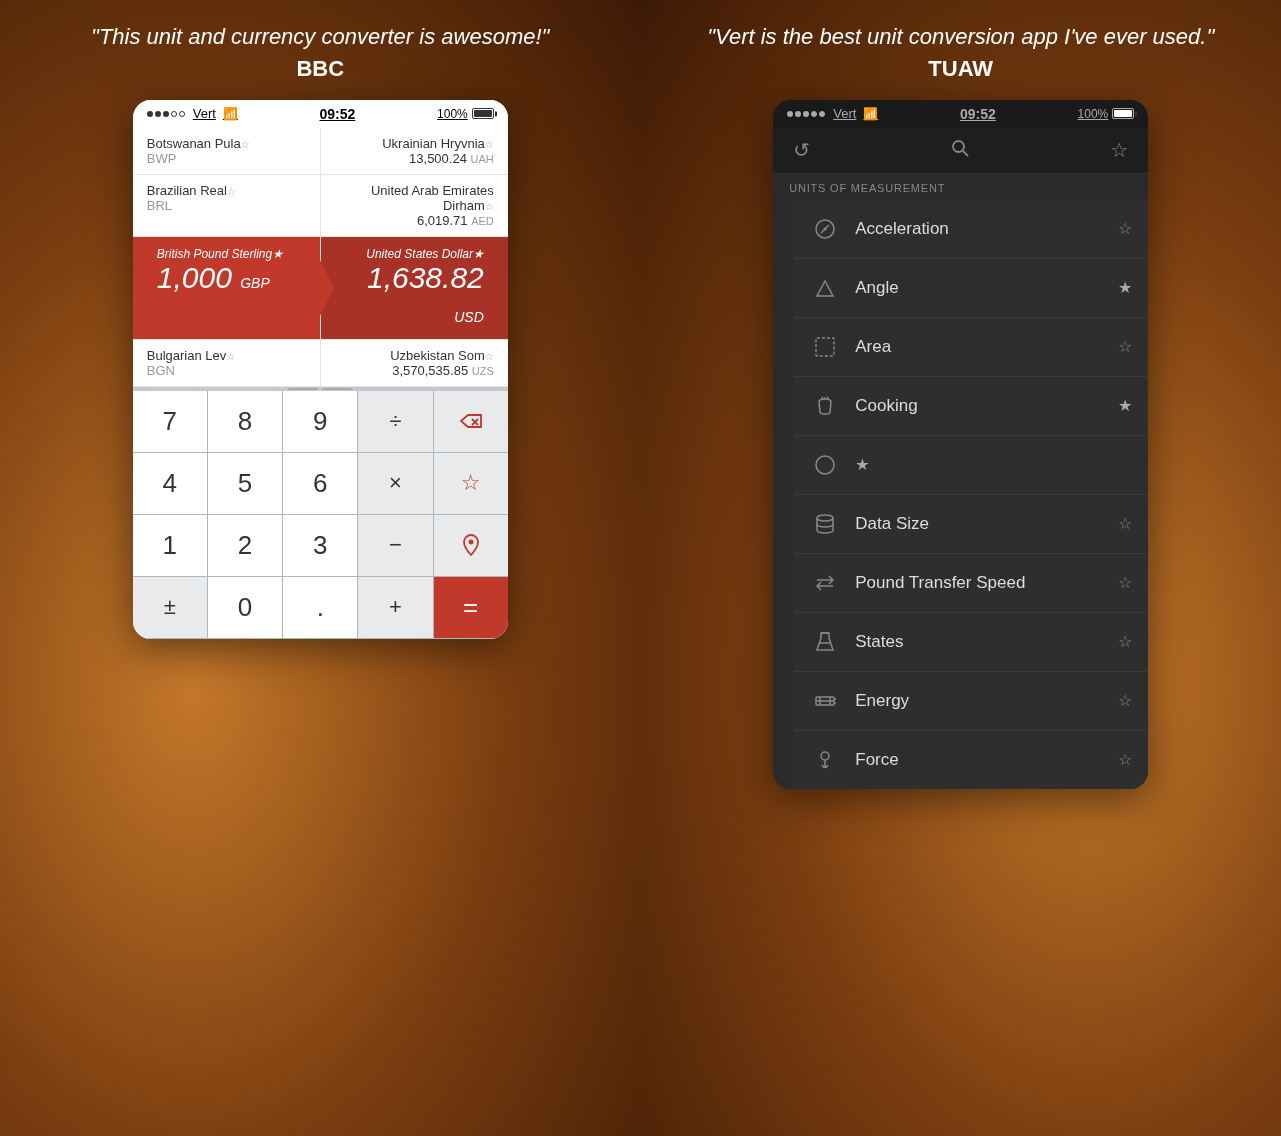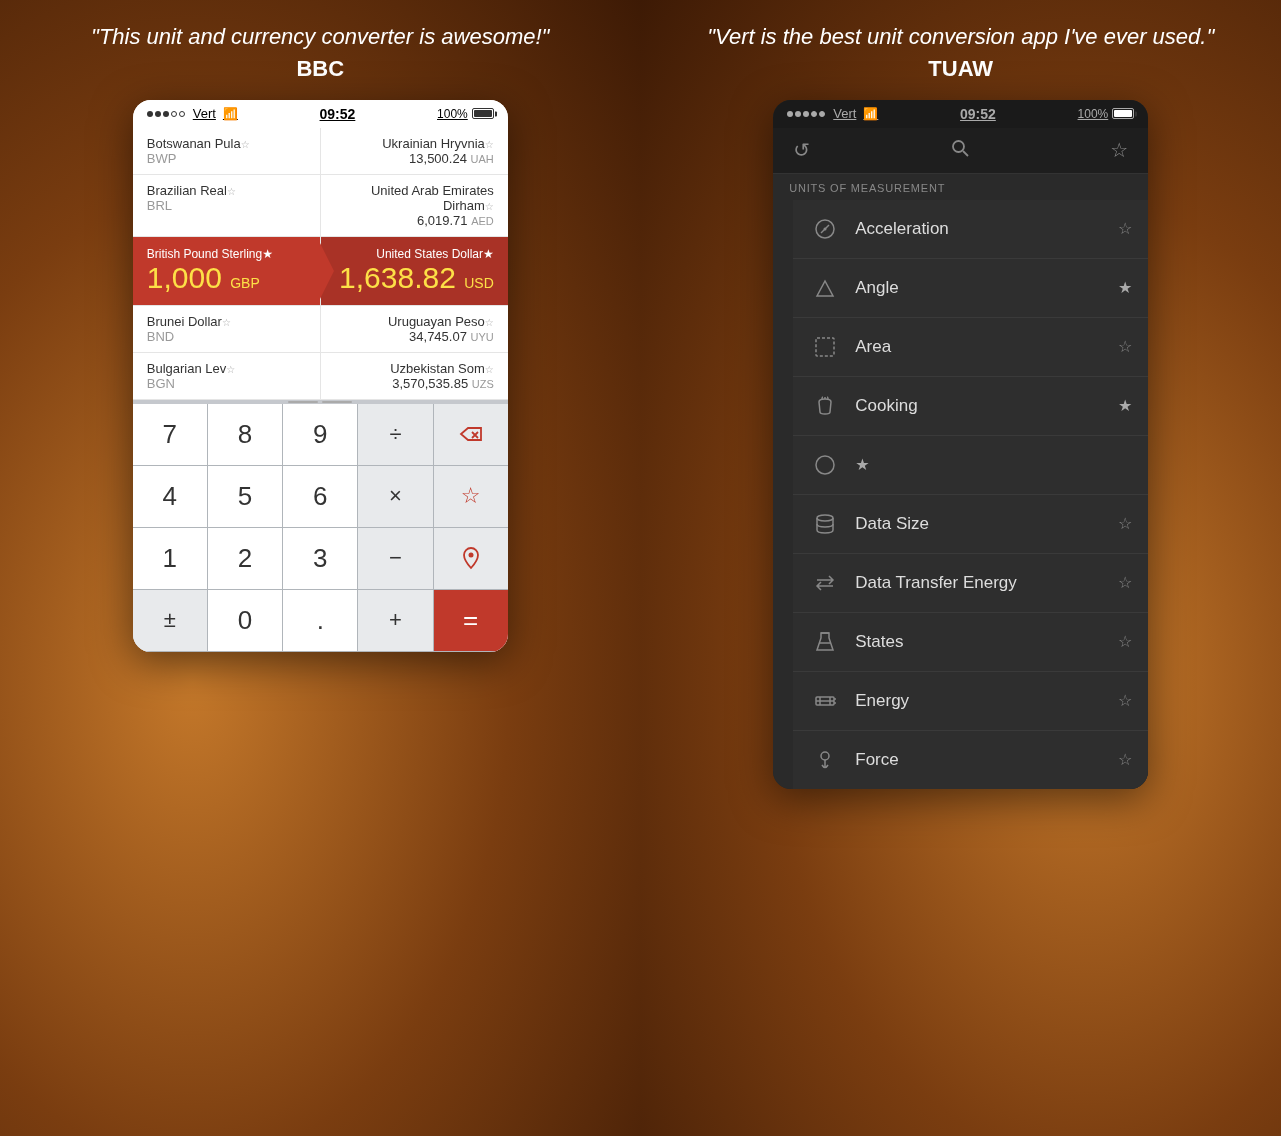--- a/index.html
+++ b/index.html
@@ -113,34 +113,35 @@
     .currency-name .star { color: #aaa; font-size: 10px; }
     .currency-code { color: #999; font-size: 13px; }
     .currency-value { color: #333; font-size: 13px; text-align: right; }
     .currency-value-code { color: #999; font-size: 11px; margin-top: 20px; }
 
     
     .currency-row.active {
       background: #c0392b;
     }
     .currency-row.active .currency-cell {
-      padding: 10px 14px;
+      padding: 10px 24px;
+      font-style: italic;
     }
     .active-left { position: relative; }
     .active-left::after {
       content: '';
       position: absolute;
       right: -14px; top: 50%; transform: translateY(-50%);
       border-left: 14px solid #c0392b;
       border-top: 28px solid transparent;
       border-bottom: 28px solid transparent;
       z-index: 2;
     }
     .active-name { color: white; font-size: 12px; }
-    .active-amount { color: #fde047; font-size: 30px; font-weight: 200; }
+    .active-amount { color: #ffffff; font-size: 30px; font-weight: 200; }
     .active-amount span { font-size: 14px; }
     .active-right { text-align: right; background: #a93226; }
     .active-right-inner { text-align: right; }
 
     
     .keypad { background: #d1d5d9; }
     .keypad-row { display: flex; }
     .key {
       flex: 1;
       height: 62px;
@@ -293,30 +294,20 @@
           <div class="active-amount">1,000 <span>GBP</span></div>
         </div>
         <div class="currency-cell active-right" style="flex:1;">
           <div class="active-right-inner">
             <div class="active-name">United States Dollar★</div>
             <div class="active-amount">1,638.82 <span>USD</span></div>
           </div>
         </div>
       </div>
 
-      <div class="currency-row">
-        <div class="currency-cell">
-          <div class="currency-name">Brunei Dollar<span class="star">☆</span></div>
-          <div class="currency-code">BND</div>
-        </div>
-        <div class="currency-cell" style="text-align:right;">
-          <div class="currency-name">Uruguayan Peso<span class="star">☆</span></div>
-          <div class="currency-value">34,745.07 <span class="currency-value-code">UYU</span></div>
-        </div>
-      </div>
 
       <div class="currency-row">
         <div class="currency-cell">
           <div class="currency-name">Bulgarian Lev<span class="star">☆</span></div>
           <div class="currency-code">BGN</div>
         </div>
         <div class="currency-cell" style="text-align:right;">
           <div class="currency-name">Uzbekistan Som<span class="star">☆</span></div>
           <div class="currency-value">3,570,535.85 <span class="currency-value-code">UZS</span></div>
         </div>
@@ -491,21 +482,21 @@
       </div>
 
       <div class="unit-row">
         <div class="unit-icon">
           <svg viewBox="0 0 24 24" stroke="#888" fill="none" stroke-width="1.5">
             <path d="M4 9 L20 9 M16 5 L20 9 L16 13"></path>
             <path d="M20 15 L4 15 M8 11 L4 15 L8 19"></path>
           </svg>
         </div>
         <div class="unit-info">
-          <div class="unit-name">Data Transfer Energy</div>
+          <div class="unit-name">Pound Transfer Speed</div>
         </div>
         <div class="unit-star">☆</div>
       </div>
 
       <div class="unit-row">
         <div class="unit-icon">
           <svg viewBox="0 0 24 24" stroke="#888" fill="none" stroke-width="1.5">
             <path d="M8 3 L8 8 L4 20 L20 20 L16 8 L16 3 Z"></path>
             <line x1="8" y1="3" x2="16" y2="3"></line>
             <line x1="6" y1="13" x2="18" y2="13"></line>

